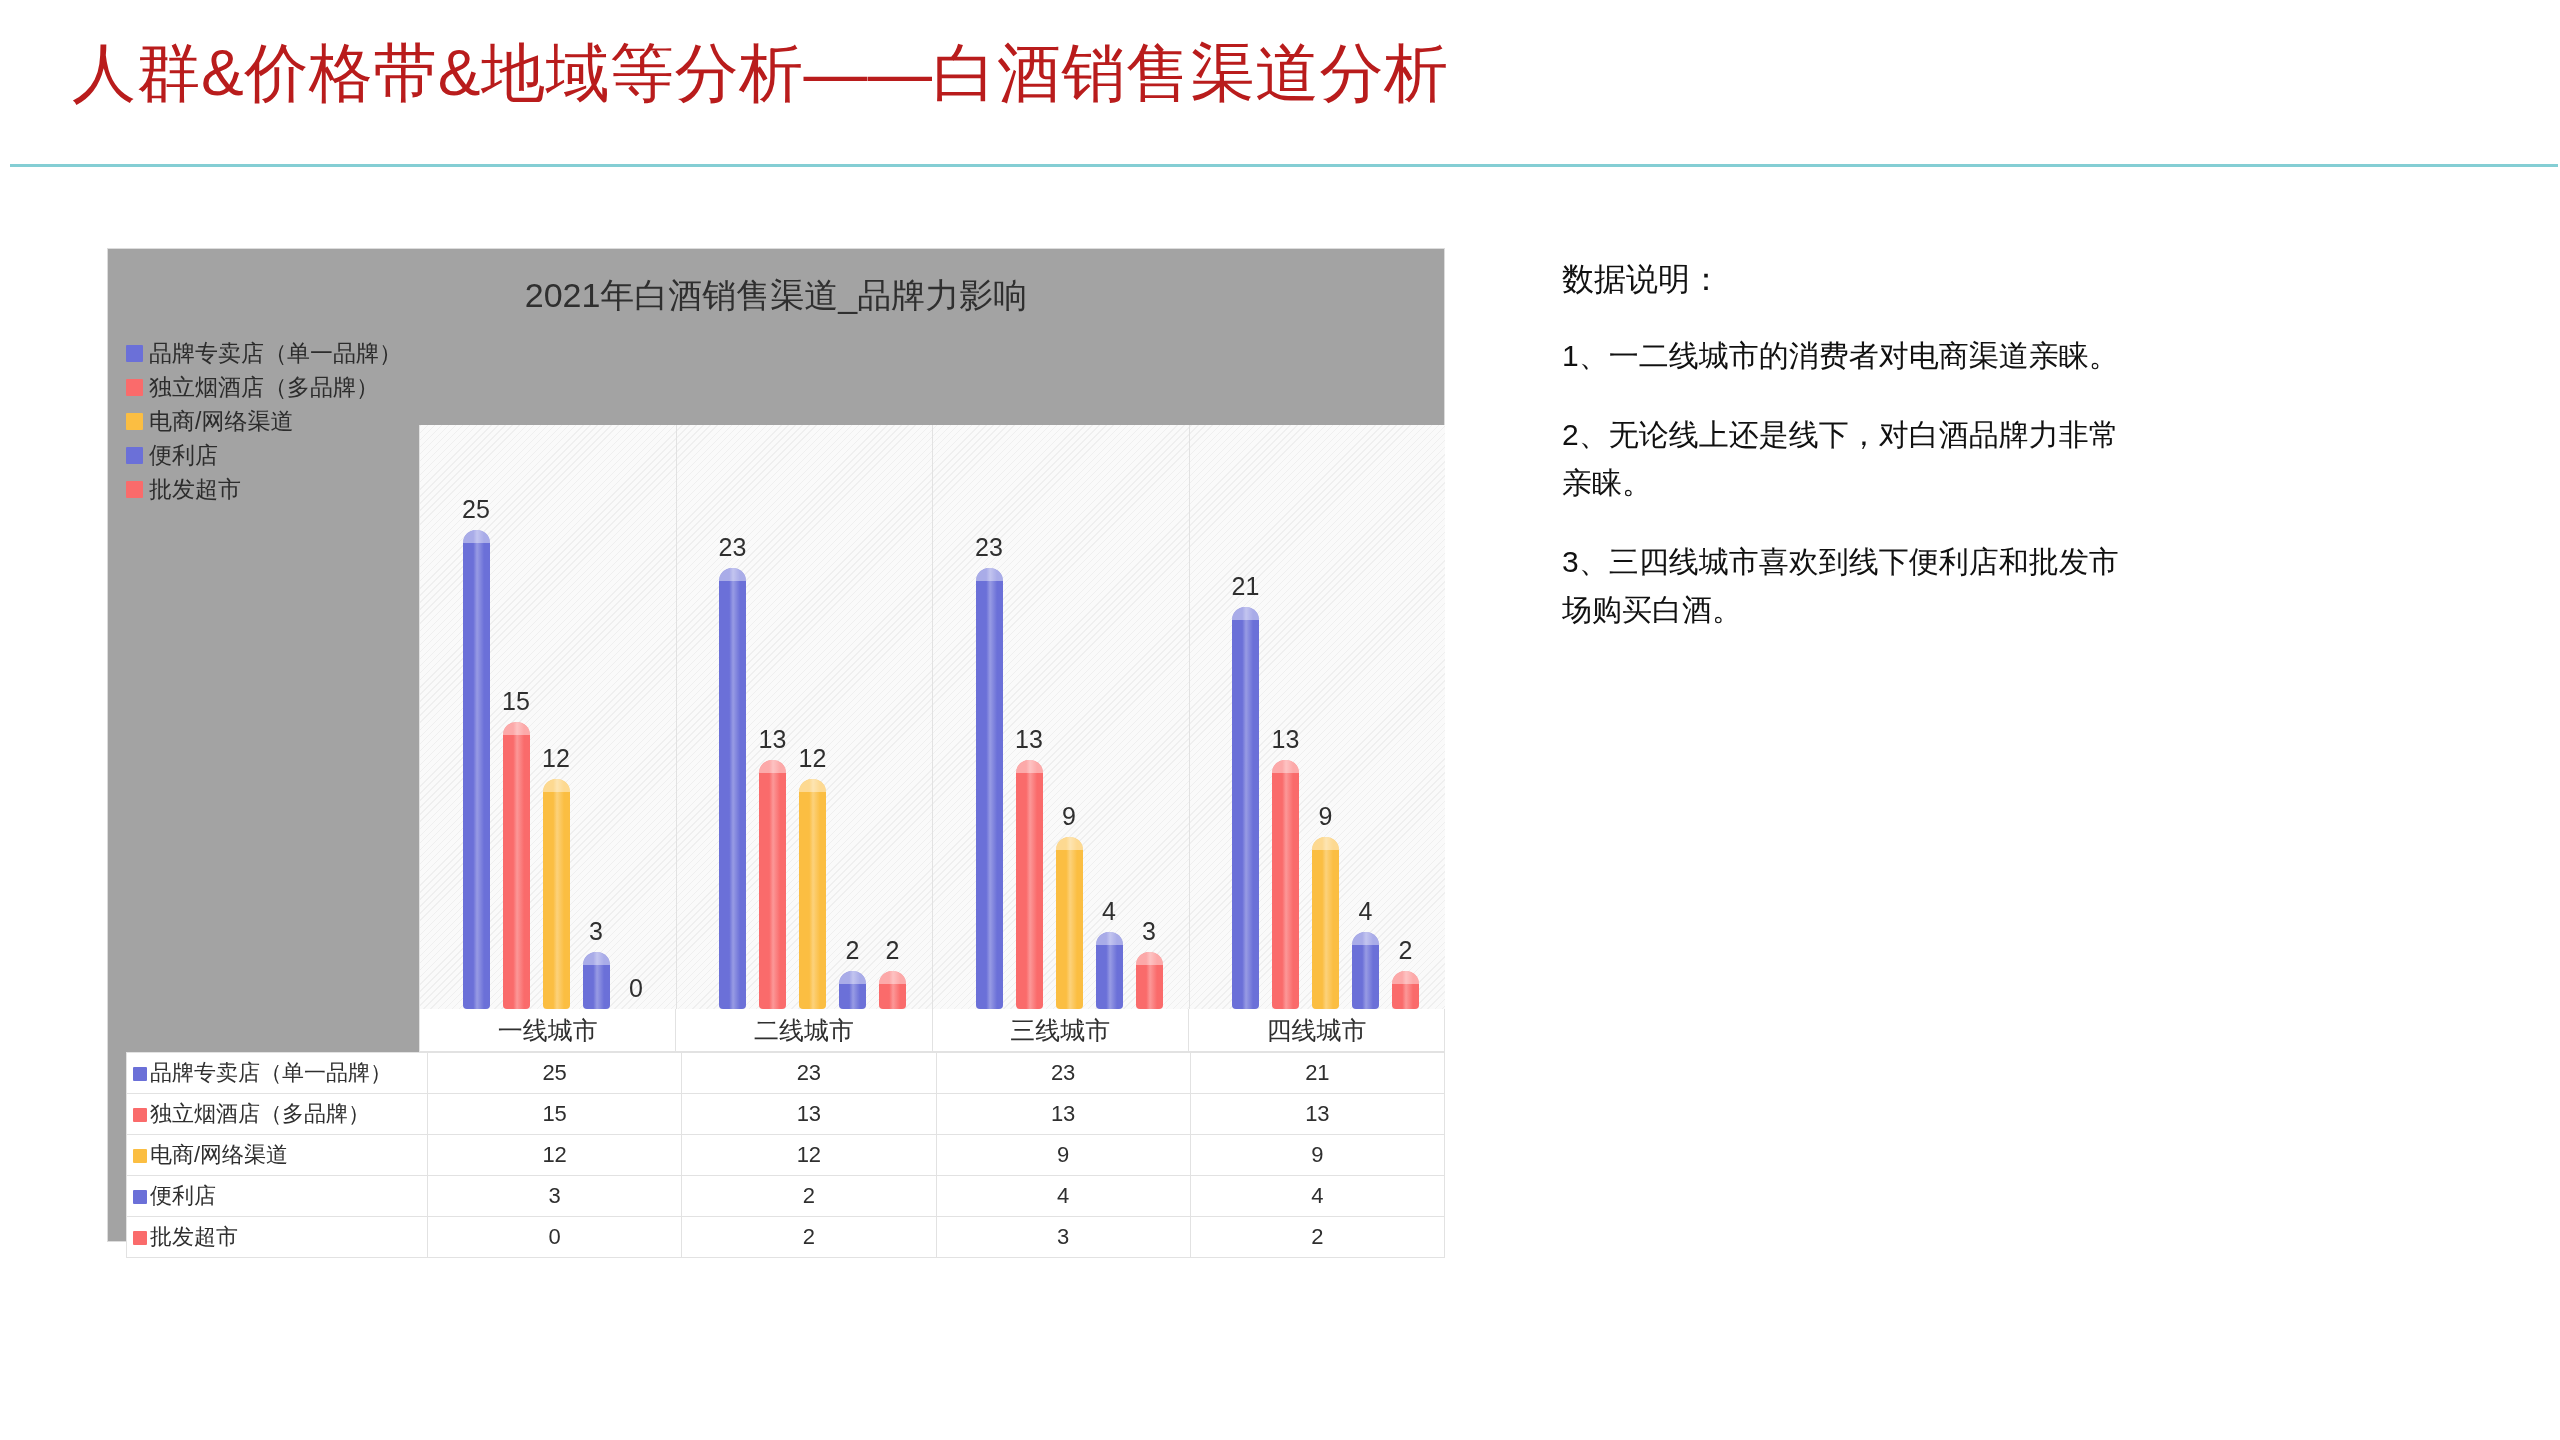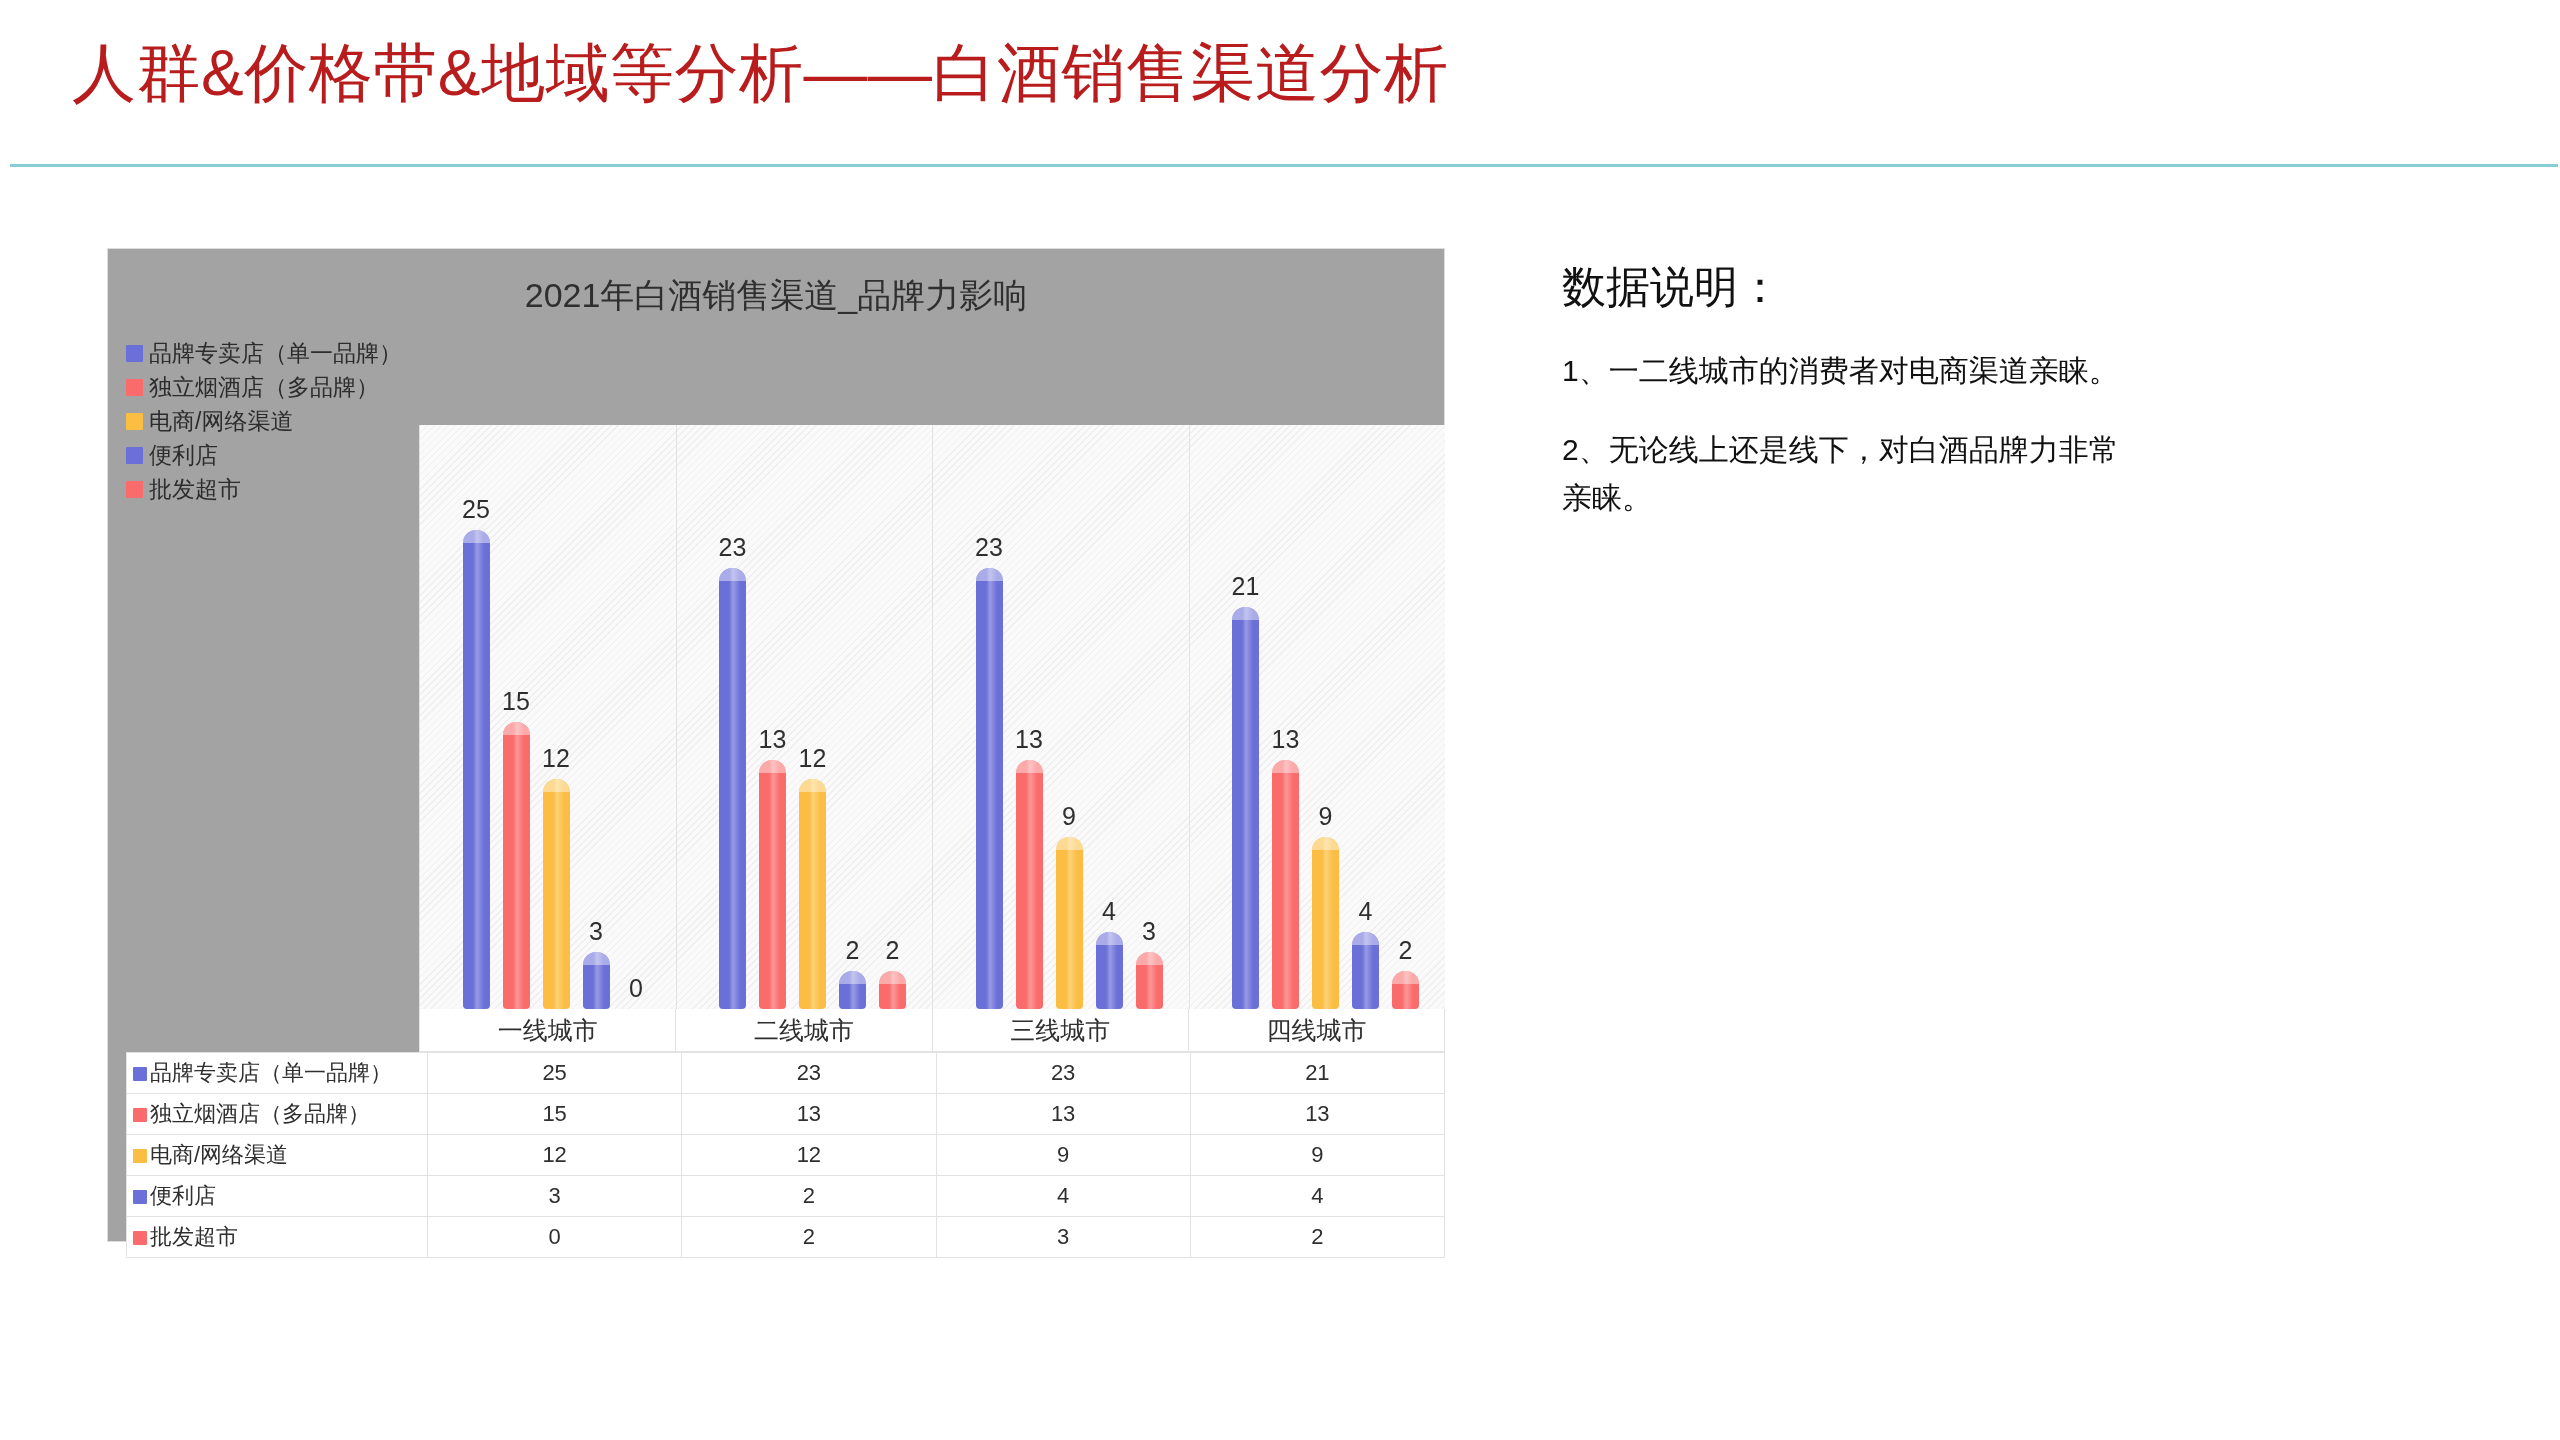--- a/index.html
+++ b/index.html
@@ -103,21 +103,21 @@
   }
   #data-table td.val{text-align:center;}
   .th-swatch{
     display:inline-block;width:14px;height:14px;vertical-align:-1px;margin-right:3px;border-radius:1px;
   }
 
   
   #notes-panel{
     position:absolute; left:1562px; top:258px; width:580px;
   }
-  #notes-heading{font-size:44px;color:#111;margin-bottom:2px;white-space:nowrap;}
+  #notes-heading{font-size:32px;color:#111;margin-bottom:2px;white-space:nowrap;}
   .note-line{font-size:30px;color:#111;line-height:1.62;margin-top:30px;}
 </style>
 </head>
 <body>
 
 <div id="slide-title">人群&amp;价格带&amp;地域等分析——白酒销售渠道分析</div>
 <div id="title-rule"></div>
 
 <div id="chart-card">
 
@@ -303,14 +303,15 @@
         </tr>
       </tbody>
   </table>
 </div>
 
 <div id="notes-panel">
   <div id="notes-heading">数据说明：</div>
   <div id="notes-body">
       <div class="note-line">1、一二线城市的消费者对电商渠道亲睐。</div>
       <div class="note-line">2、无论线上还是线下，对白酒品牌力非常亲睐。</div>
+      <div class="note-line">3、三四线城市喜欢到线下便利店和批发市场购买白酒。</div>
     </div>
 </div>
 
 </body></html>

